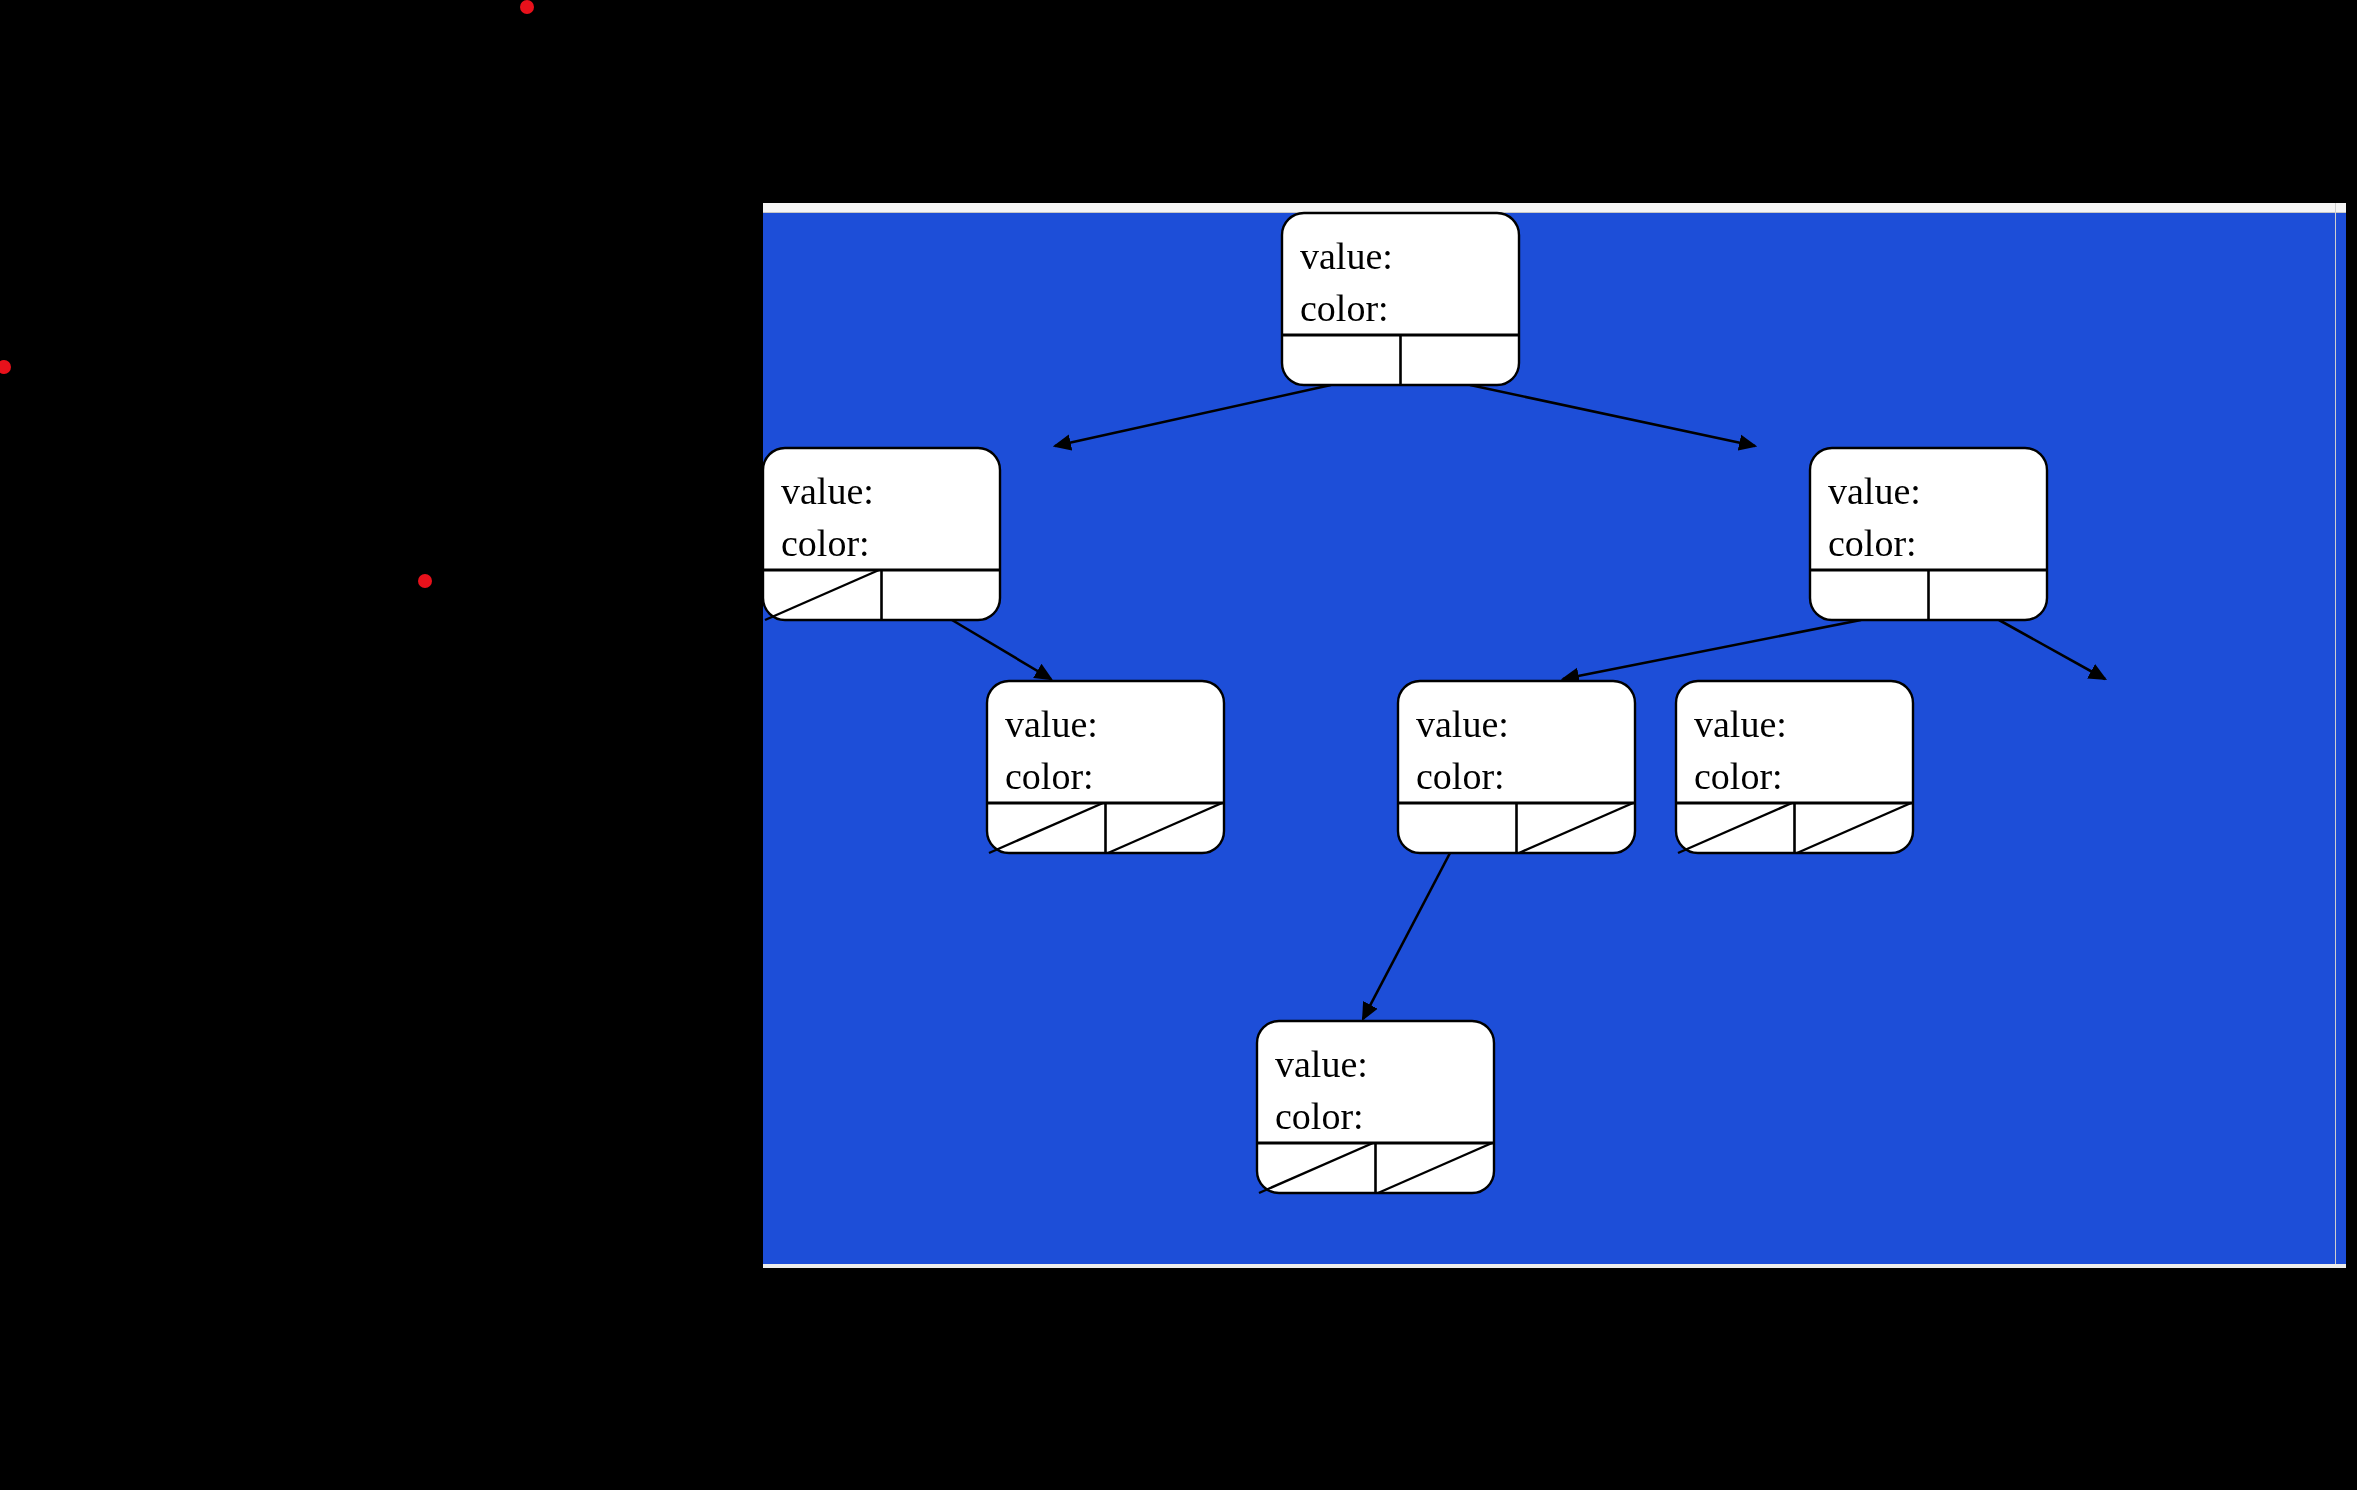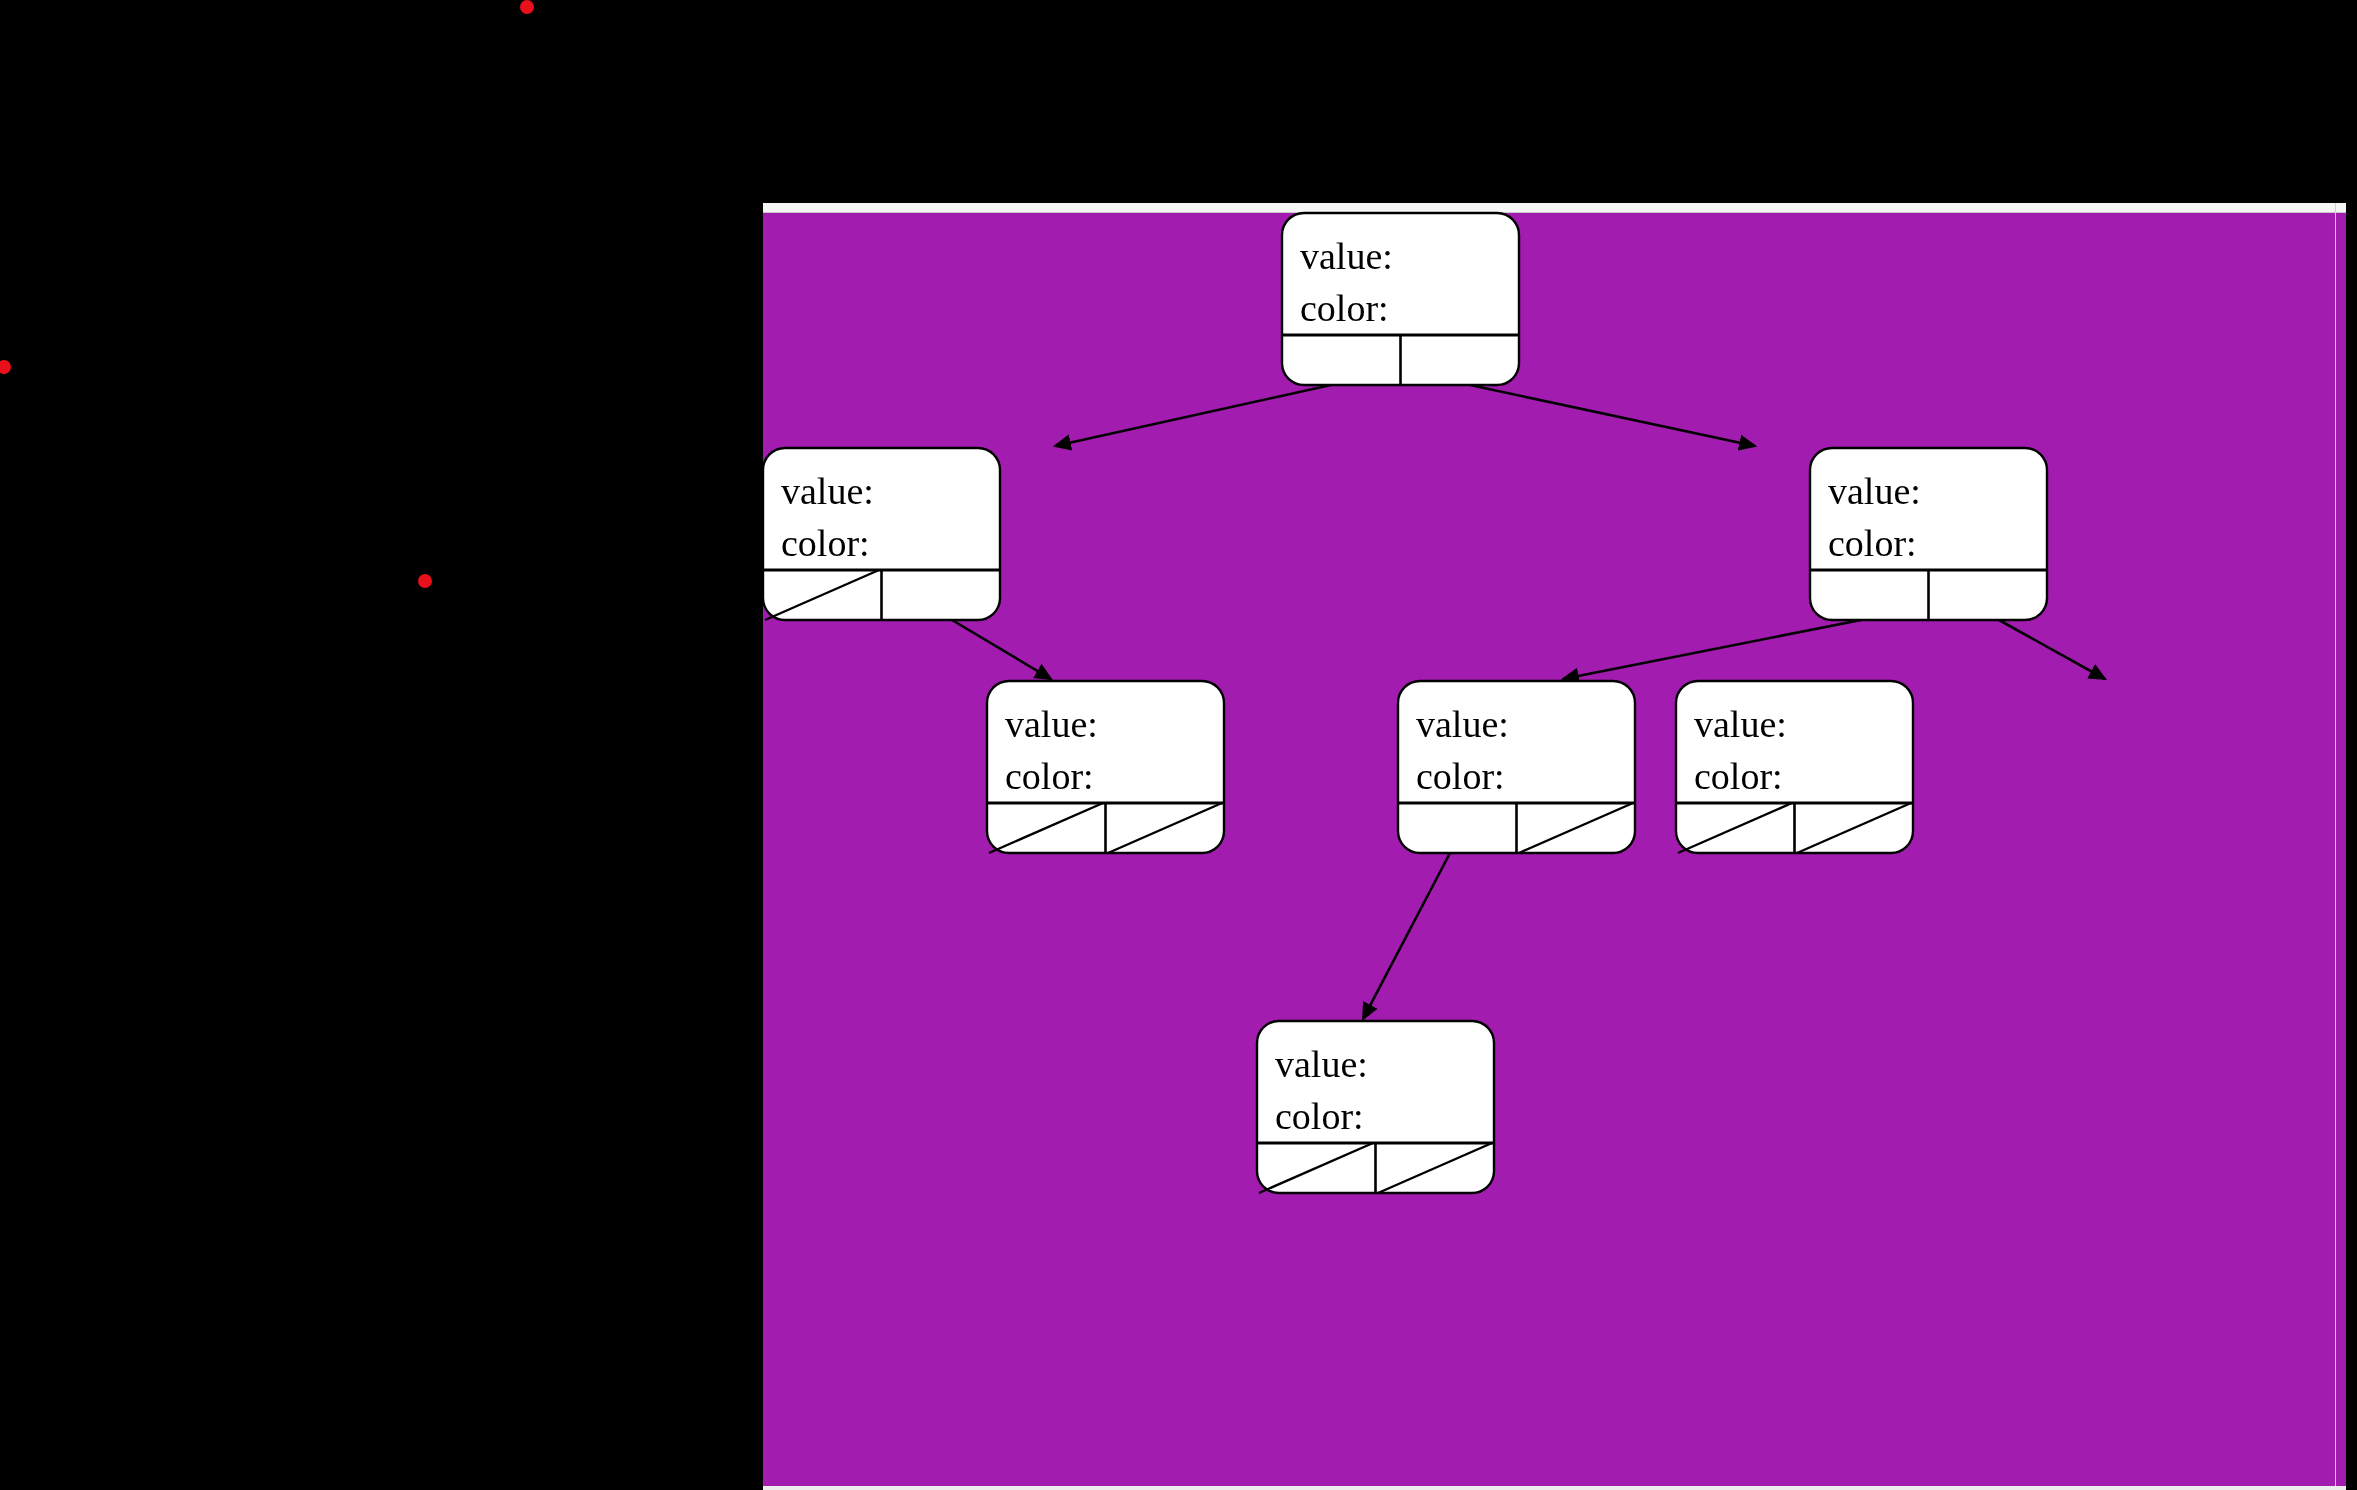--- a/index.html
+++ b/index.html
@@ -22,22 +22,22 @@
     height: 14px;
     border-radius: 50%;
     background: #e8111b;
   }
   
   #doc-panel {
     position: absolute;
     left: 763px;
     top: 203px;
     width: 1583px;
-    height: 1287px;
-    background: #a21caf;
+    height: 1065px;
+    background: #1d4ed8;
     overflow: hidden;
     text-align: right;
   }
   #panel-header-strip {
     position: absolute;
     left: 0; top: 0;
     width: 100%;
     height: 10px;
     background: #f5f5f5;
     border-bottom: 1px solid #c8c8c8;

